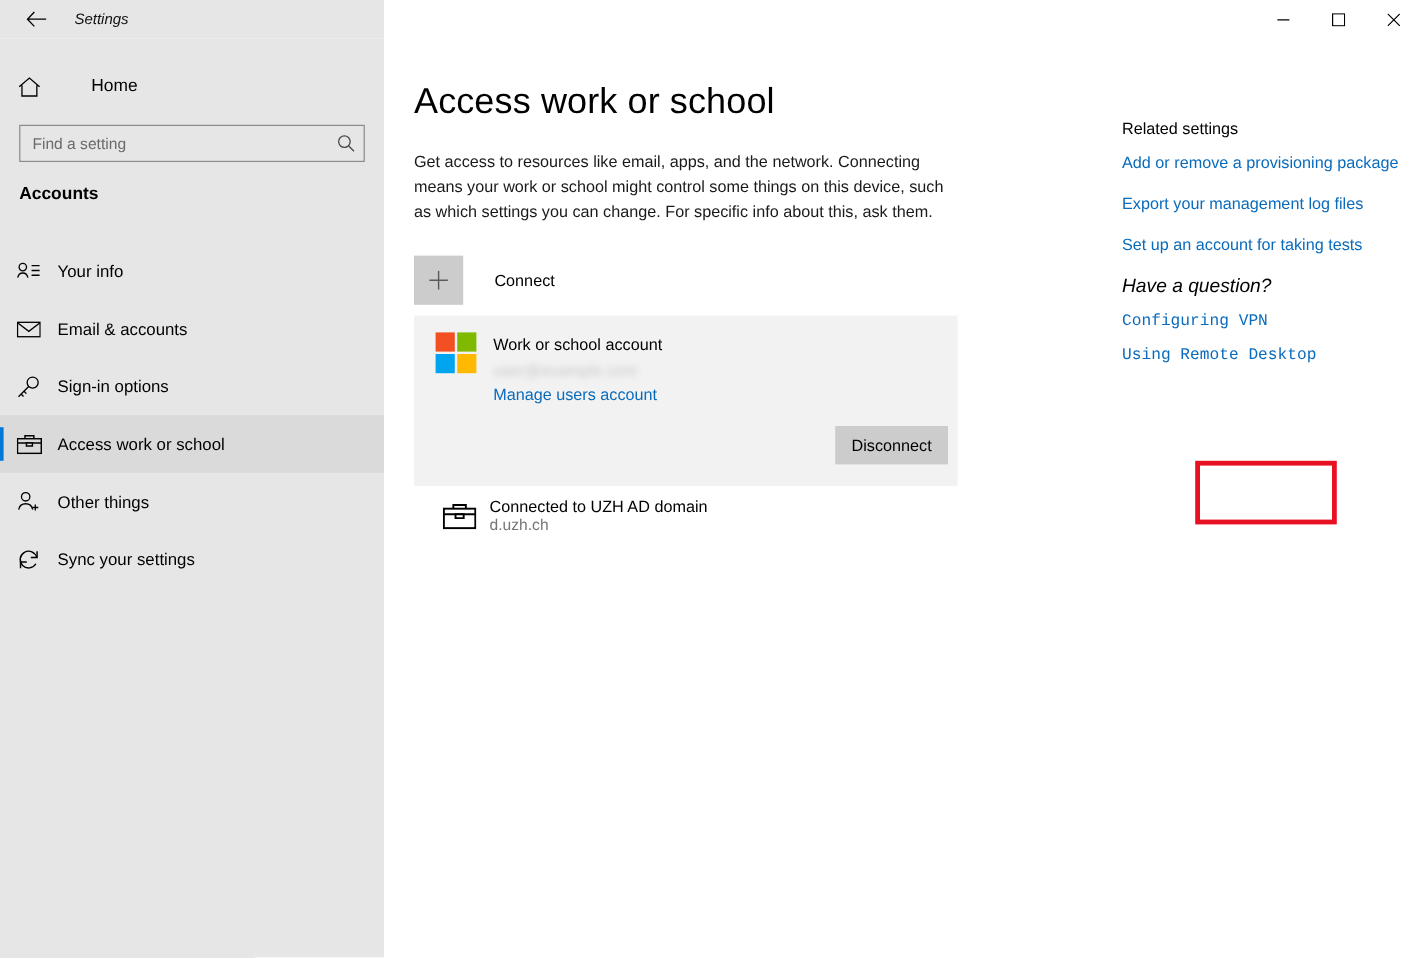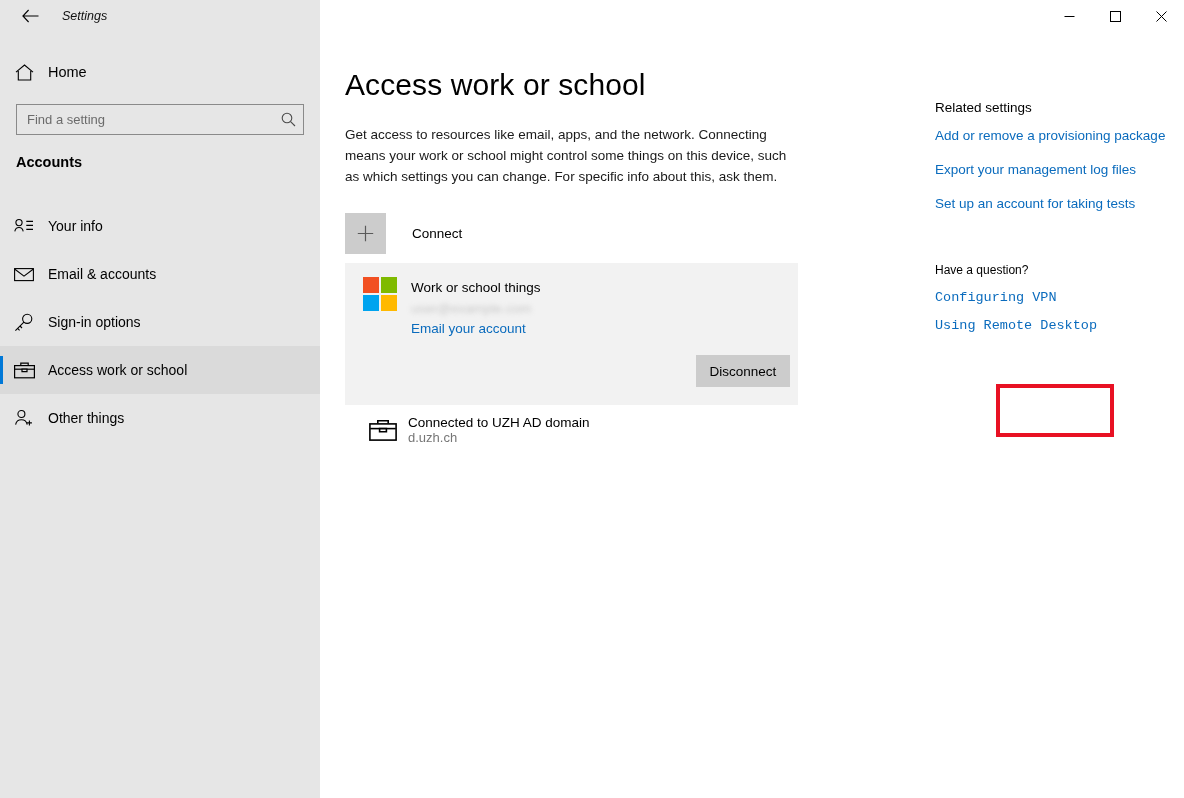--- a/index.html
+++ b/index.html
@@ -84,20 +84,21 @@
   }
   .home-icon {
     width: 48px;
     display: flex;
     justify-content: center;
     align-items: center;
   }
   .home-label {
     font-size: 14.5px;
     color: #000;
+    margin-left: 28px;
   }
   .searchbox {
     position: absolute;
     left: 16px; top: 72px;
     width: 288px; height: 31px;
     box-sizing: border-box;
     border: 1px solid #8a8a8a;
     background: #e6e6e6;
     display: flex;
     align-items: center;
@@ -302,23 +303,24 @@
   }
   .rail-link {
     display: block;
     font-size: 13.5px;
     color: #0a6bbd;
     margin-bottom: 19px;
     cursor: default;
     text-decoration: none;
   }
   .rail-heading-2 {
-    font-size: 12px;
-    color: #000;
-    margin: 52px 0 13px 0;
+    font-size: 16px;
+    color: #000;
+    margin: 19px 0 13px 0;
+    font-style: italic;
   }
   .rail-link-tight {
     display: block;
     font-size: 13.5px;
     color: #0a6bbd;
     margin-bottom: 13px;
     cursor: default;
     text-decoration: none;
     font-family: Liberation Mono, monospace;
   }
@@ -429,20 +431,30 @@
       <span class="nav-icon">
         <svg width="20" height="18" viewBox="0 0 20 18">
           <circle cx="7.4" cy="5" r="3.5" stroke="#000" stroke-width="1.1" fill="none"></circle>
           <path d="M1.6 15.6c0.6-3.1 3-4.8 5.8-4.8s5.2 1.7 5.8 4.8" stroke="#000" stroke-width="1.1" fill="none"></path>
           <path d="M15.4 11.4v5M12.9 13.9h5" stroke="#000" stroke-width="1.1" fill="none"></path>
         </svg>
       </span>
       <span class="nav-label">Other things</span>
     </div>
 
+    <div class="navitem">
+      <span class="nav-icon">
+        <svg width="20" height="19" viewBox="0 0 20 19">
+          <path d="M16.6 7.5a7 7 0 1 0-0.7 5.3" stroke="#000" stroke-width="1.2" fill="none"></path>
+          <path d="M16.9 2.4v5.2h-5.2" stroke="#000" stroke-width="1.2" fill="none"></path>
+          <path d="M3.1 16.6v-5.2h5.2" stroke="#000" stroke-width="1.2" fill="none"></path>
+        </svg>
+      </span>
+      <span class="nav-label">Sync your settings</span>
+    </div>
 
   </div>
 </div>
 
 <div class="main">
 
   <h1 class="page-title">Access work or school</h1>
 
   <p class="page-desc">Get access to resources like email, apps, and the network. Connecting means your work or school might control some things on this device, such as which settings you can change. For specific info about this, ask them.</p>
 
@@ -455,23 +467,23 @@
     <span class="connect-label">Connect</span>
   </div>
 
   <div class="account-card">
     <span class="ms-logo">
       <span style="background:#f25022"></span>
       <span style="background:#7fba00"></span>
       <span style="background:#00a4ef"></span>
       <span style="background:#ffb900"></span>
     </span>
-    <div class="acct-title">Work or school things</div>
+    <div class="acct-title">Work or school account</div>
     <div class="acct-redacted">user@example.com</div>
-    <div class="acct-link">Email your account</div>
+    <div class="acct-link">Manage users account</div>
     <button class="disconnect-btn">Disconnect</button>
   </div>
 
   <div class="highlight-box"></div>
 
   <div class="domain-row">
     <span class="domain-icon">
       <svg width="28" height="23" viewBox="0 0 28 23">
         <rect x="0.9" y="4.9" width="26.2" height="16.2" stroke="#000" stroke-width="1.6" fill="none"></rect>
         <path d="M8.8 4.6V1.8h10.4v2.8" stroke="#000" stroke-width="1.6" fill="none"></path>

